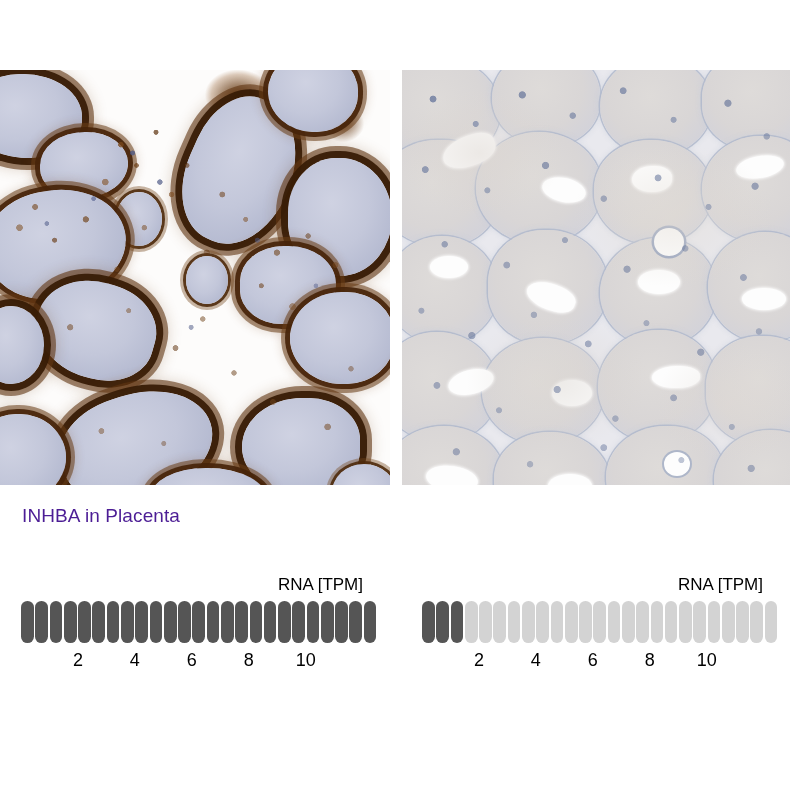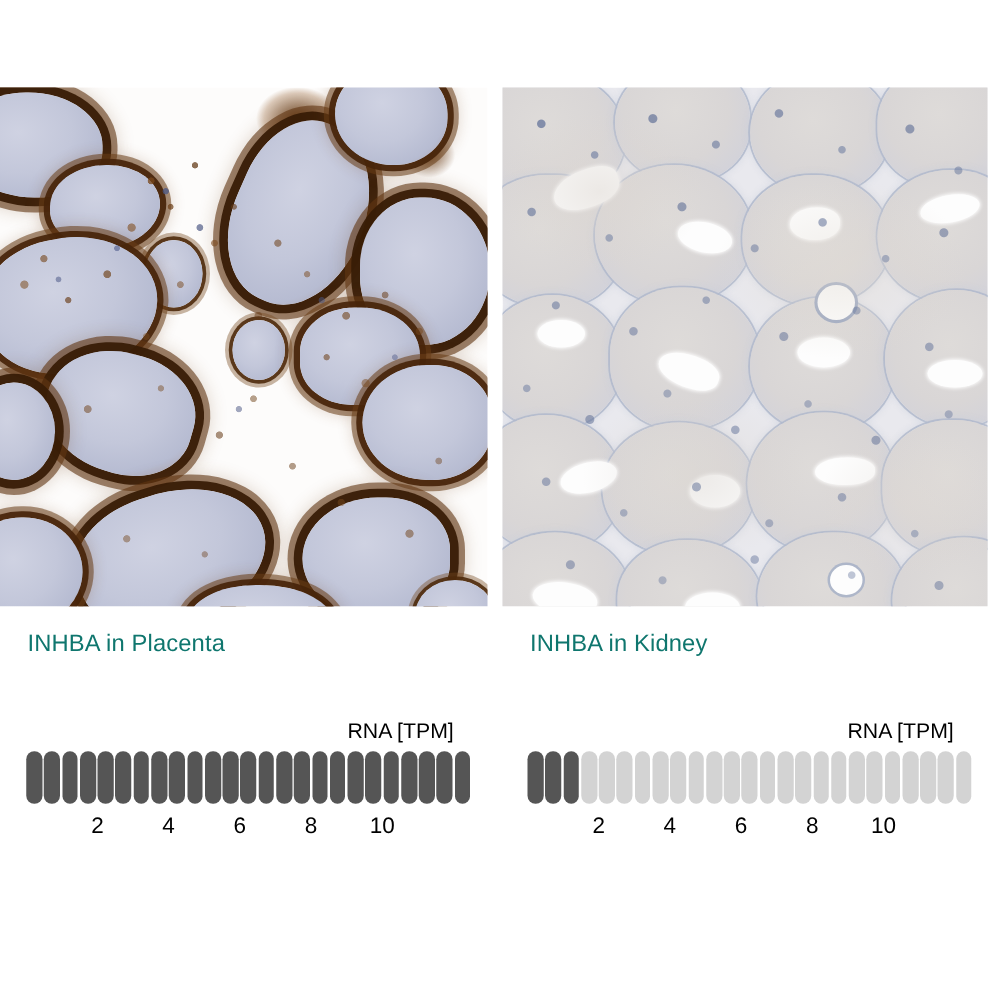--- a/index.html
+++ b/index.html
@@ -189,21 +189,21 @@
       radial-gradient(ellipse 140px 100px at 70% 35%, rgba(226,220,212,.5) 0%, rgba(255,255,255,0) 72%),
       radial-gradient(ellipse 130px 95px at 40% 75%, rgba(220,215,210,.5) 0%, rgba(255,255,255,0) 70%),
       radial-gradient(ellipse 110px 85px at 85% 80%, rgba(224,218,212,.45) 0%, rgba(255,255,255,0) 70%);
   }
 
   
   .caption {
     position: absolute;
     top: 505px;
     font-size: 19px;
-    color: #0f766e;
+    color: #4c1d95;
     letter-spacing: .1px;
     white-space: nowrap;
   }
   .caption.left  { left: 22px; }
   .caption.right { left: 424px; }
 
   .rna-label {
     position: absolute;
     top: 575px;
     font-size: 17px;
@@ -322,21 +322,20 @@
       <div class="lumen" style="left:146px; top:404px; width:44px; height:24px; border-radius:50%;"></div>
       <div class="lumen" style="left:262px; top:382px; width:26px; height:24px; border-radius:50%; box-shadow:0 0 0 2px rgba(168,178,200,.9);"></div>
       <div class="lumen" style="left:252px; top:158px; width:30px; height:28px; border-radius:50%; box-shadow:0 0 0 2.5px rgba(150,162,190,.95);"></div>
 
       <div class="k-wash"></div>
       <div class="k-nuclei"></div>
     </div>
   </div>
 
   <div class="caption left">INHBA in Placenta</div>
-  <div class="caption right">INHBA in Kidney</div>
 
   <div class="rna-label left">RNA [TPM]</div>
   <div class="rna-label right">RNA [TPM]</div>
 
   <div class="pillbar left">
       <div class="pill" style="background: rgb(85, 85, 85);"></div>
       <div class="pill" style="background: rgb(85, 85, 85);"></div>
       <div class="pill" style="background: rgb(85, 85, 85);"></div>
       <div class="pill" style="background: rgb(85, 85, 85);"></div>
       <div class="pill" style="background: rgb(85, 85, 85);"></div>

